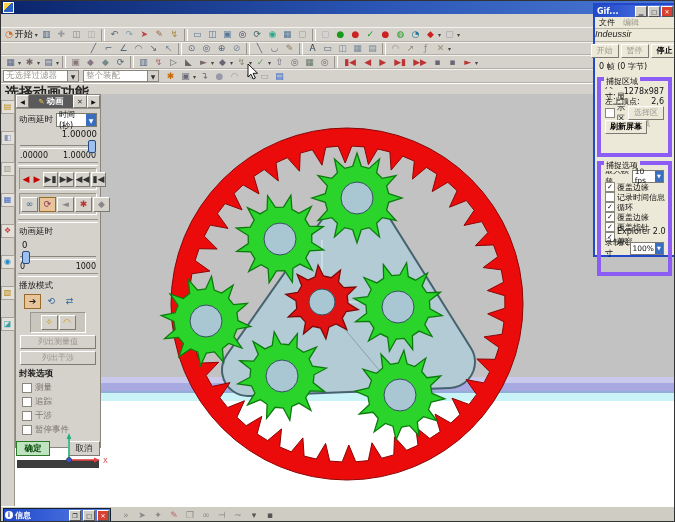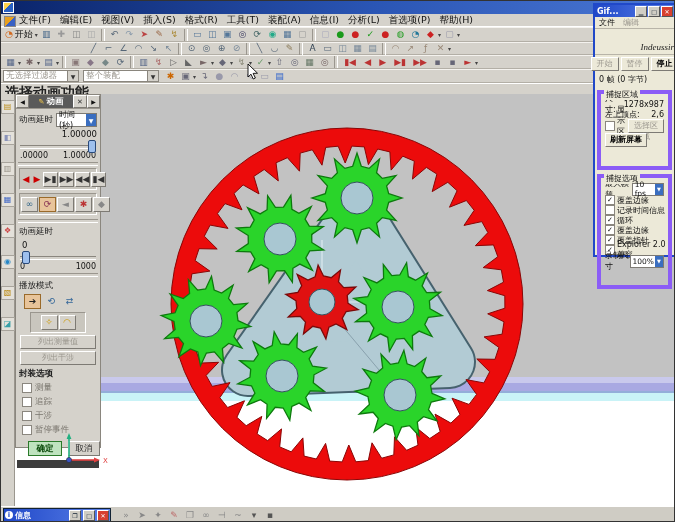--- a/index.html
+++ b/index.html
@@ -51,32 +51,32 @@
   .pcombo .cbtn{position:absolute;right:0;top:0;width:10px;height:100%;background:#3a6ec0;color:#fff;display:flex;align-items:center;justify-content:center;font-size:6px;}
   .slider{position:relative;height:11px;margin:0 4px;}
   .slider .track{position:absolute;left:0;right:0;top:5px;height:2px;border-top:1px solid #8a867e;border-bottom:1px solid #fff;}
   .slider .thumb{position:absolute;top:0;width:6px;height:11px;background:#9ec0ee;border:1px solid #2a4a7a;border-radius:2px;}
   .minmax{display:flex;justify-content:space-between;padding:0 4px;font-size:8px;color:#111;}
   .groove{height:2px;border-top:1px solid #9a968e;border-bottom:1px solid #fff;margin:2px 2px;}
   .inset{background:#c9c6be;border:1px solid #9a968e;border-bottom-color:#fff;border-right-color:#fff;margin:0 3px;display:flex;align-items:center;gap:1px;padding:2px 1px;}
   .pbtn{display:block;margin:2px auto;width:74px;height:12px;background:#d5d2cb;border-top:1px solid #fff;border-left:1px solid #fff;border-right:1px solid #7d7a74;border-bottom:1px solid #7d7a74;font-size:8px;color:#9a968e;text-align:center;line-height:11px;}
   .cbrow{display:flex;align-items:center;gap:3px;padding:1px 6px;color:#7a766e;}
   .cbbox{width:8px;height:8px;background:#fff;border:1px solid #8a867e;display:inline-flex;align-items:center;justify-content:center;font-size:7px;color:#111;flex:0 0 auto;}
-  .okrow{display:flex;justify-content:flex-end;gap:6px;margin-top:4px;}
+  .okrow{display:flex;justify-content:space-between;gap:6px;margin-top:4px;}
   .okbtn{width:32px;height:13px;background:#bfe3bf;border:1px solid #2a7a2a;color:#0a4a0a;font-weight:bold;text-align:center;line-height:12px;font-size:8.5px;}
   .cancelbtn{width:30px;height:13px;background:#d5d2cb;border-top:1px solid #fff;border-left:1px solid #fff;border-right:1px solid #7d7a74;border-bottom:1px solid #7d7a74;text-align:center;line-height:12px;font-size:8.5px;color:#222;}
   .pdark{height:8px;background:#3c3c3c;margin:4px 1px 0 1px;}
   
   .gwin{left:592px;top:2px;width:79px;height:250px;background:#ece9d8;border:2px solid #2048c8;z-index:4;box-sizing:content-box;font-size:8px;}
   .gtitle{height:12px;background:linear-gradient(90deg,#2048c8,#5a80e8);color:#fff;font-weight:bold;display:flex;align-items:center;padding:0 1px 0 2px;font-size:8px;gap:1px;}
   .gtitle .ttl{flex:1;}
   .wbtn{width:10px;height:9px;background:#d0cdc4;border:1px solid #fff;border-right-color:#555;border-bottom-color:#555;font-size:6px;display:flex;align-items:center;justify-content:center;color:#123;flex:0 0 auto;}
   .wbtn.close{background:#d84030;color:#fff;font-weight:bold;}
   .gmenu{height:11px;display:flex;gap:8px;align-items:center;padding-left:4px;border-bottom:1px solid #b8b4a8;}
-  .gbrand{height:12px;text-align:right;font-style:italic;font-family:Liberation Serif, serif;font-size:9px;color:#222;border-bottom:1px solid #b8b4a8;margin-top:13px;}
+  .gbrand{height:12px;text-align:left;font-style:italic;font-family:Liberation Sans, sans-serif;font-size:9px;color:#222;border-bottom:1px solid #b8b4a8;}
   .gbtns{display:flex;gap:2px;justify-content:center;padding:2px 0;}
   .gbtn{min-width:22px;height:12px;background:#ece9d8;border-top:1px solid #fff;border-left:1px solid #fff;border-right:1px solid #7d7a74;border-bottom:1px solid #7d7a74;text-align:center;line-height:11px;font-size:8px;color:#9a968e;padding:0 2px;}
   .gbtn.en{color:#000;font-weight:bold;}
   .gframes{padding:1px 4px;color:#111;}
   .ggroup{border:4px solid #8b5cf6;margin:4px 2px 0 2px;position:relative;padding:5px 2px 18px 2px;}
   .glegend{position:absolute;top:-5px;left:3px;background:#ece9d8;padding:0 2px;color:#111;}
   .grow{display:flex;justify-content:space-between;align-items:center;padding:0 2px;height:10px;color:#111;}
   .gcb{display:flex;align-items:center;gap:2px;height:10px;padding-left:2px;color:#111;}
   .gsel{height:11px;background:#fff;border:1px solid #7d7a74;display:inline-flex;align-items:center;font-size:7.5px;padding:0 9px 0 2px;position:relative;color:#111;}
   .gsel .cbtn{position:absolute;right:0;top:0;width:8px;height:100%;background:#3a6ec0;color:#fff;display:flex;align-items:center;justify-content:center;font-size:5px;}
@@ -94,36 +94,20 @@
 </style>
 </head>
 <body>
 
 <div id="screen">
 
   <div class="abs titlebar">
     <span class="appicon"></span>
   </div>
 
-  <div class="abs menubar">
-    <span class="menuicon"></span>
-    <span style="display:flex;gap:9px;">
-        <span class="menuitem">文件(F)</span>
-        <span class="menuitem">编辑(E)</span>
-        <span class="menuitem">视图(V)</span>
-        <span class="menuitem">插入(S)</span>
-        <span class="menuitem">格式(R)</span>
-        <span class="menuitem">工具(T)</span>
-        <span class="menuitem">装配(A)</span>
-        <span class="menuitem">信息(I)</span>
-        <span class="menuitem">分析(L)</span>
-        <span class="menuitem">首选项(P)</span>
-        <span class="menuitem">帮助(H)</span>
-      </span>
-  </div>
 
   <div class="abs tbrow" style="top:26px;height:15px;">
       <span class="ticon" style="width: auto; padding: 0px 2px;">
         <span style="color: rgb(210, 105, 30);">◔</span>
         <span class="tlabel">开始</span>
       </span>
       <span class="tdrop">▾</span>
       <span class="ticon" style="color: rgb(68, 102, 136);">▥</span>
       <span class="ticon" style="color: rgb(153, 153, 153);">✚</span>
       <span class="ticon" style="color: rgb(136, 136, 136);">◫</span>

